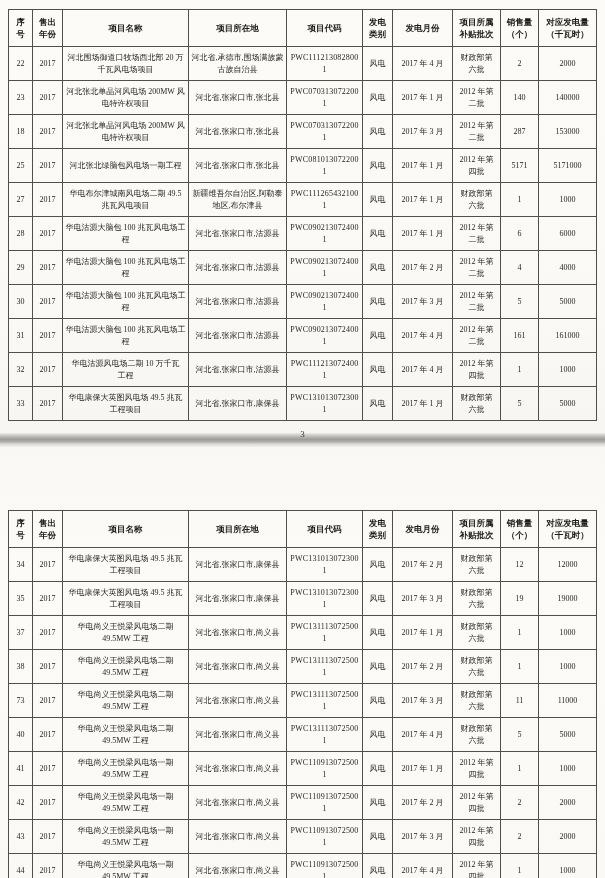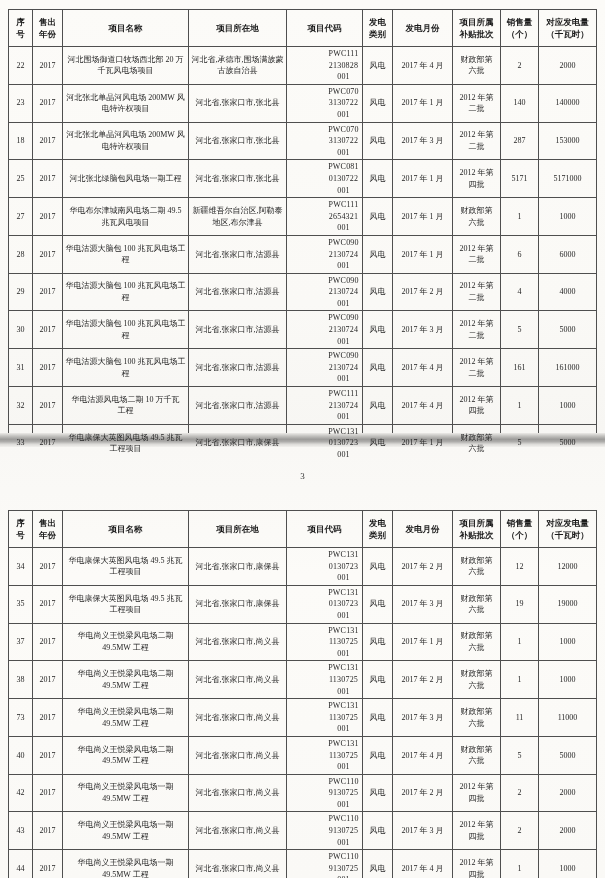--- a/index.html
+++ b/index.html
@@ -23,21 +23,21 @@
   .subsidy th, .subsidy td {
     border:1px solid #4f4f4f;
     text-align:center; vertical-align:middle;
     white-space:pre-line; word-break:break-word;
     padding:1px 2px;
     font-size:8px; line-height:1.45;
     color:#262626;
   }
   .subsidy th { font-weight:bold; height:34px; font-size:8.5px; color:#1b1b1b; }
   .subsidy tbody tr { height:34px; }
-  .subsidy td.c-code { letter-spacing:0.2px;padding-left:40px; }
+  .subsidy td.c-code { letter-spacing:0.2px; }
   .pageno { text-align:center; font-size:9px; margin-top:8px; color:#333; }
 </style>
 </head>
 <body>
 
 <div class="page page-1">
   <table class="subsidy">
     <colgroup>
       <col style="width:24px">
         <col style="width:30px">
@@ -336,20 +336,34 @@
           <td>河北省,张家口市,尚义县</td>
           <td class="c-code">PWC1311130725001</td>
           <td>风电</td>
           <td>2017 年 4 月</td>
           <td>财政部第
 六批</td>
           <td>5</td>
           <td>5000</td>
         </tr>
         <tr>
+          <td>41</td>
+          <td>2017</td>
+          <td>华电尚义王悦梁风电场一期
+49.5MW 工程</td>
+          <td>河北省,张家口市,尚义县</td>
+          <td class="c-code">PWC1109130725001</td>
+          <td>风电</td>
+          <td>2017 年 1 月</td>
+          <td>2012 年第
+四批</td>
+          <td>1</td>
+          <td>1000</td>
+        </tr>
+        <tr>
           <td>42</td>
           <td>2017</td>
           <td>华电尚义王悦梁风电场一期
 49.5MW 工程</td>
           <td>河北省,张家口市,尚义县</td>
           <td class="c-code">PWC1109130725001</td>
           <td>风电</td>
           <td>2017 年 2 月</td>
           <td>2012 年第
 四批</td>

